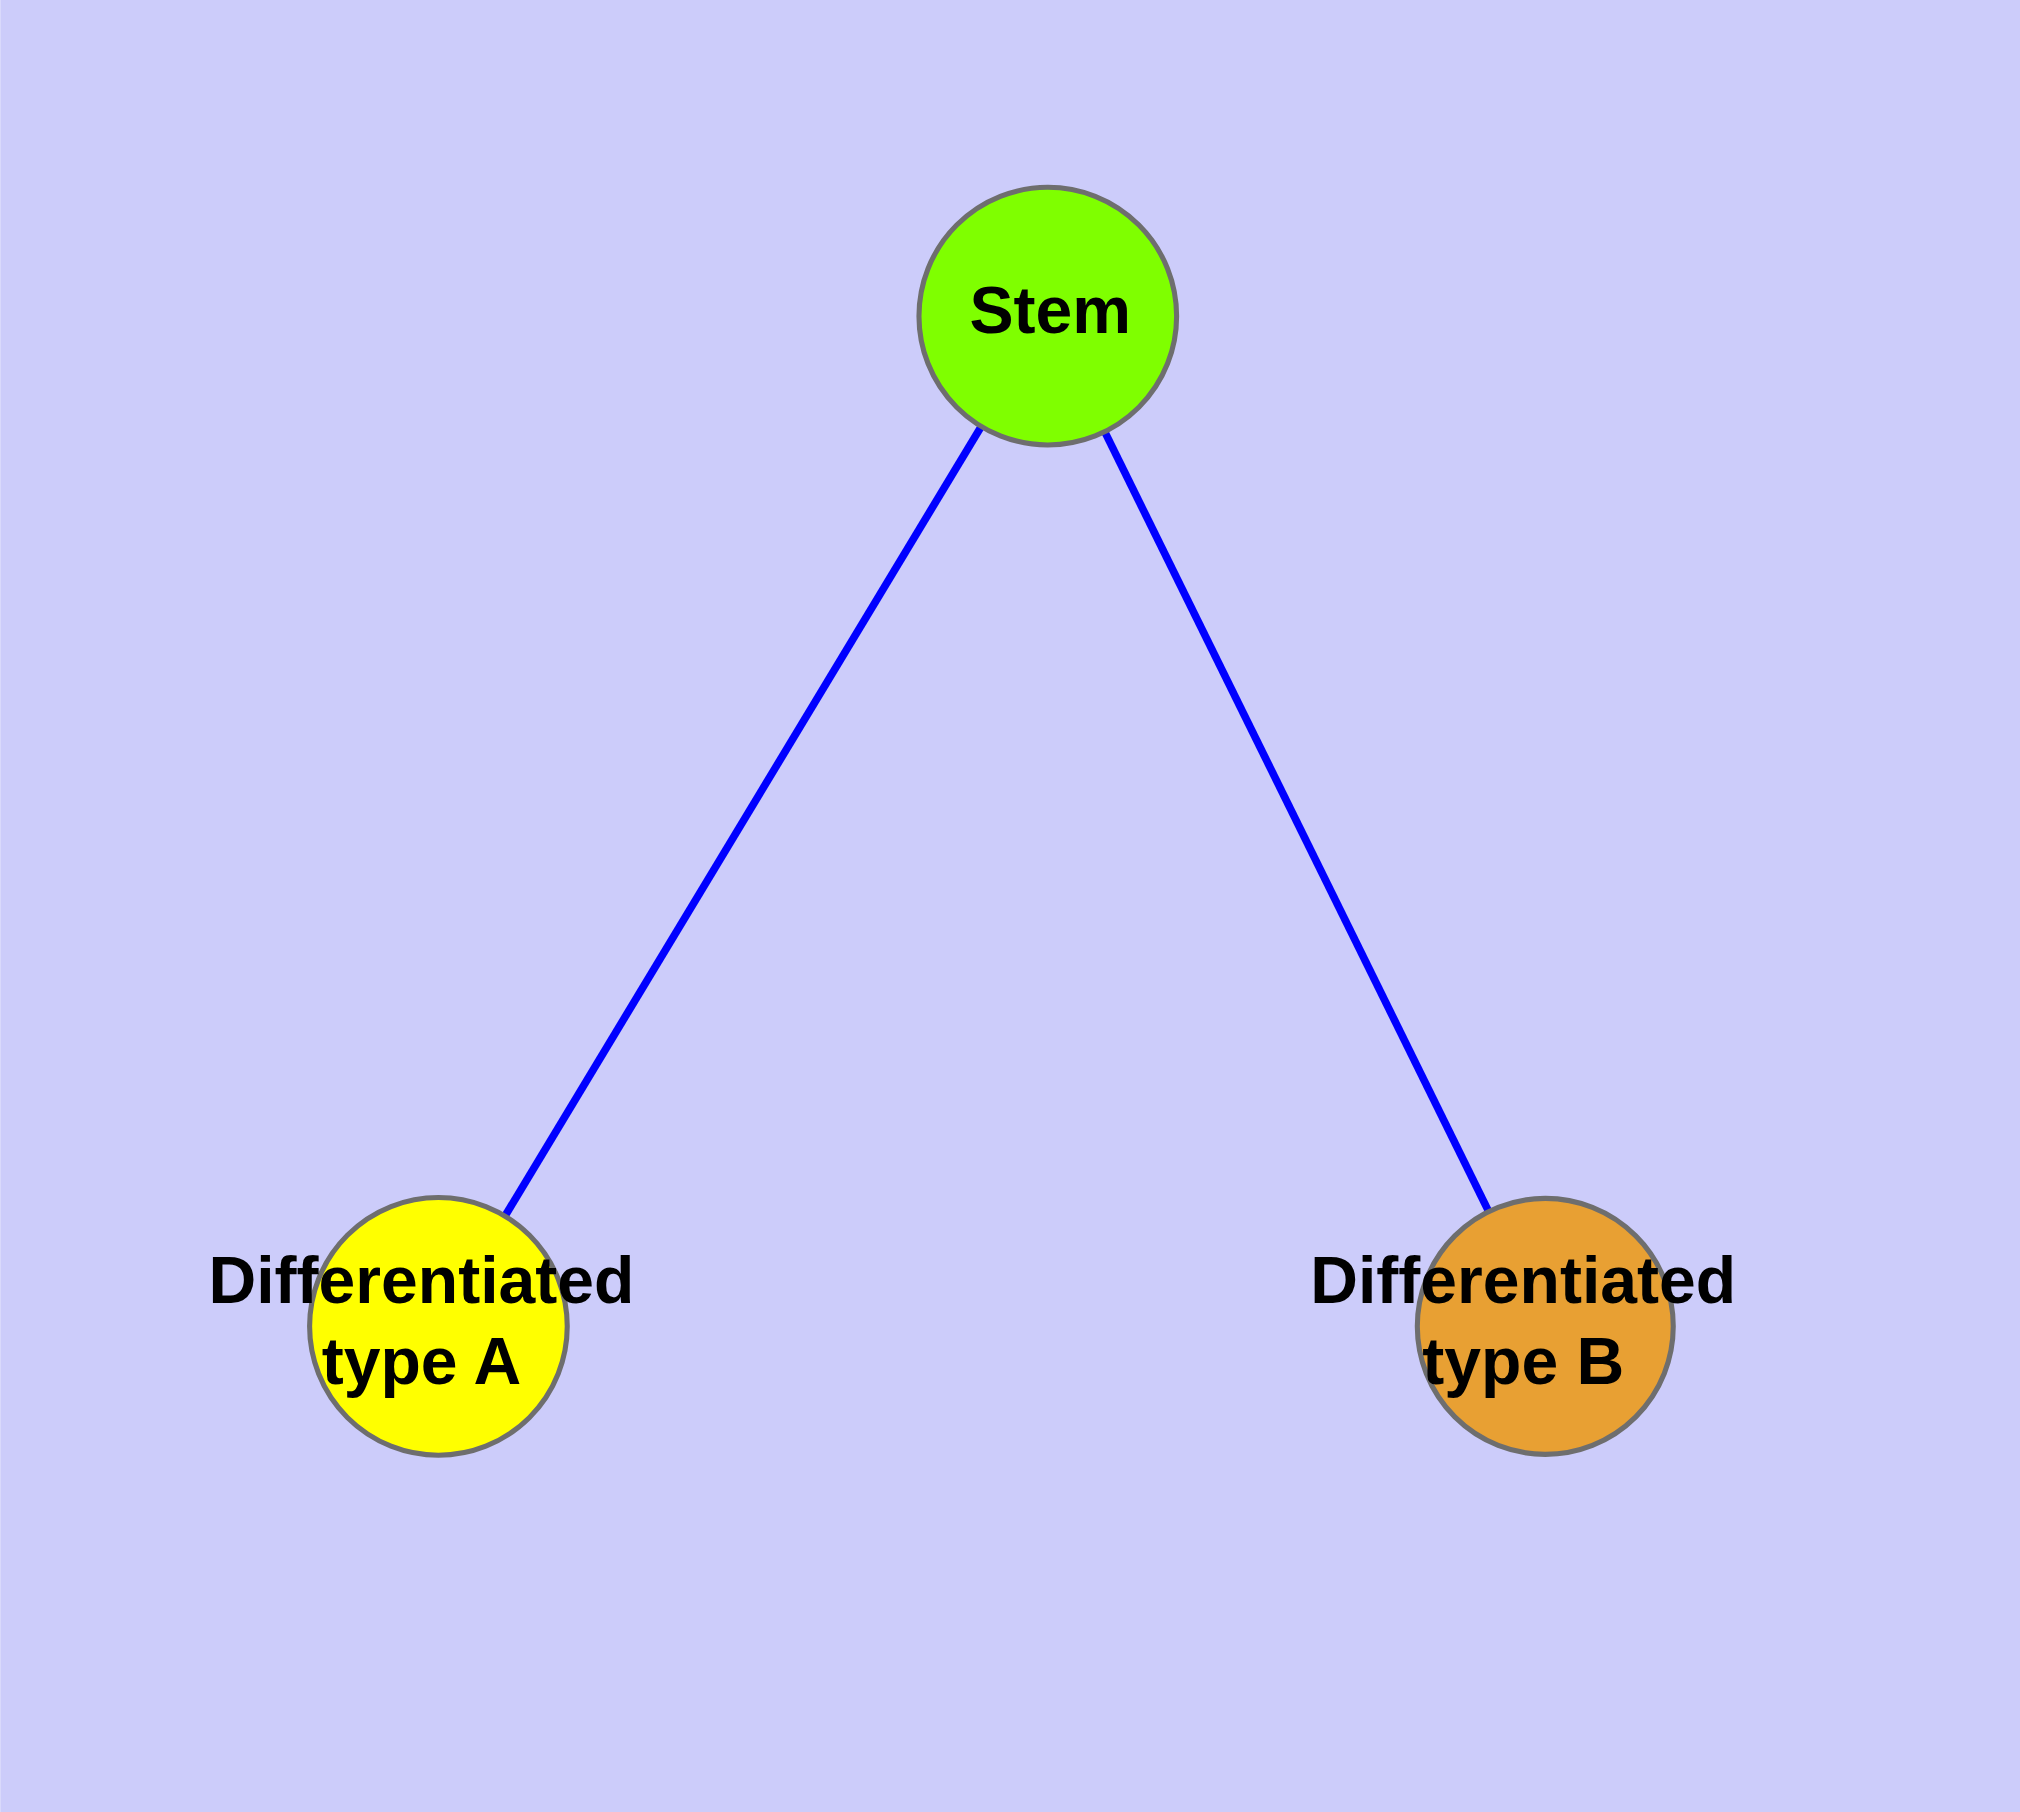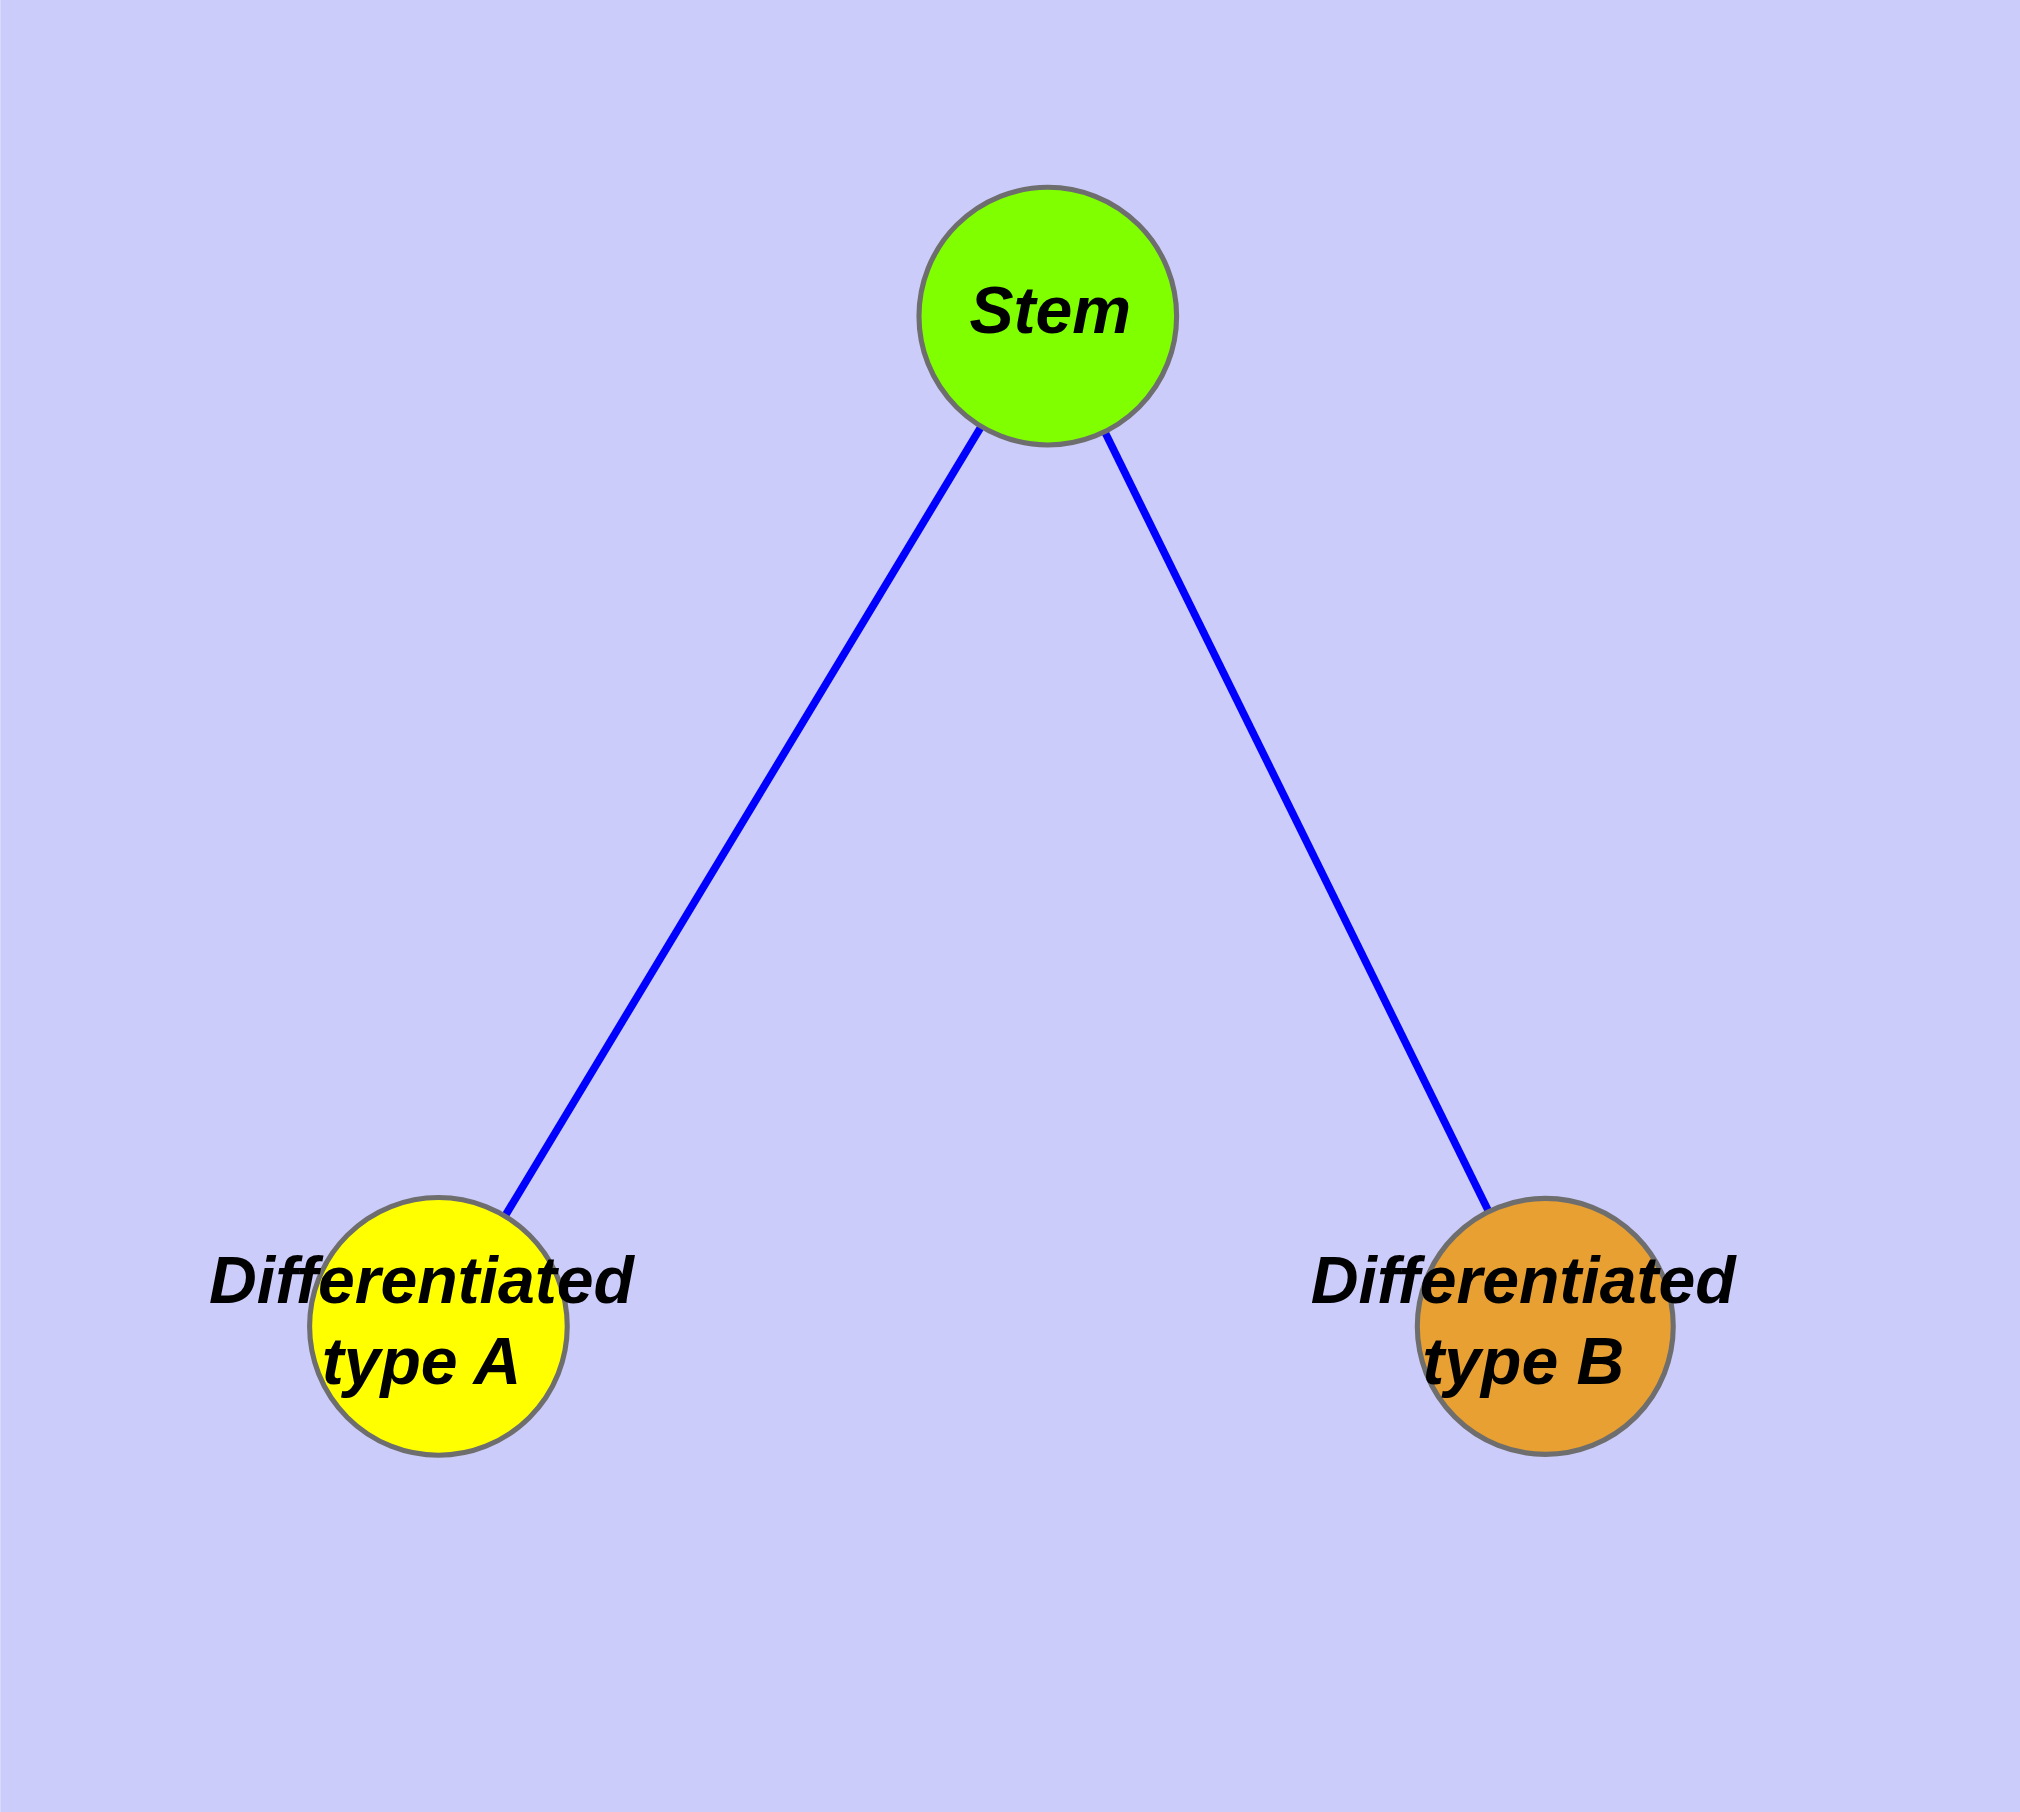--- a/index.html
+++ b/index.html
@@ -6,21 +6,20 @@
     margin: 0;
     padding: 0;
     background: #ffffff;
   }
   #canvas {
     position: relative;
     width: 2021px;
     height: 1812px;
     overflow: hidden;
     font-family: "Liberation Sans", sans-serif;
-    font-style: italic;
   }
   #graph-svg {
     position: absolute;
     top: 0;
     left: 0;
     width: 2021px;
     height: 1812px;
     display: block;
   }
   .node-label {

